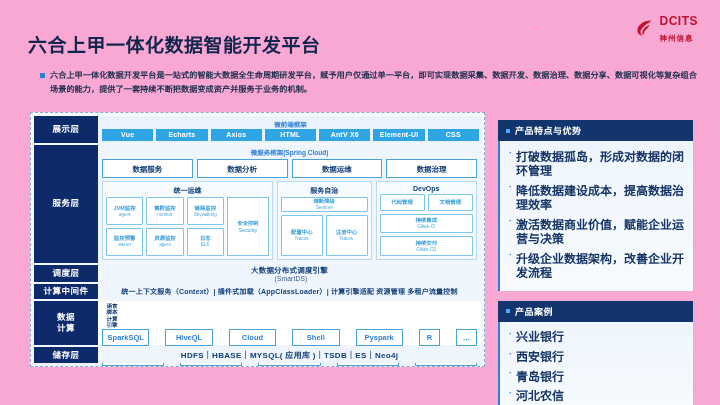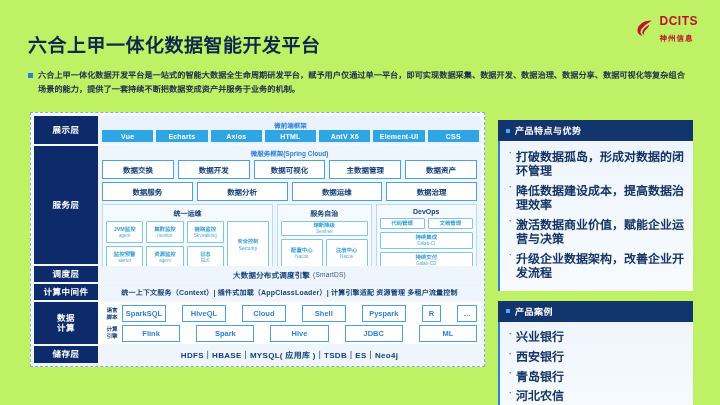--- a/index.html
+++ b/index.html
@@ -5,21 +5,21 @@
 <style>
   * { box-sizing: border-box; margin: 0; padding: 0; }
   html, body { width: 720px; height: 405px; }
   body {
     font-family: "Liberation Sans", "DejaVu Sans", sans-serif;
     background: #ffffff;
     color: #1b2a4a;
     position: relative;
     overflow: hidden;
   }
-  .slide { position: relative; width: 720px; height: 405px; background:#bef264; }
+  .slide { position: relative; width: 720px; height: 405px; background:#f9a8d4; }
 
   
   .bg-dots {
     position: absolute; top: 0; right: 0; width: 300px; height: 405px;
     background-image: radial-gradient(#c8d4e8 0.6px, transparent 0.7px);
     background-size: 7px 7px;
     opacity: .45; pointer-events: none;
   }
   .bg-dots.left { left: 0; right: auto; width: 180px; opacity: .22; }
 
@@ -30,42 +30,42 @@
   .logo-text { line-height: 1; }
   .logo-en { font-size: 12px; font-weight: 700; color: #c0122b; letter-spacing: .5px; }
   .logo-cn { font-size: 7.5px; font-weight: 700; color: #c0122b; letter-spacing: 1px; margin-top: 1.5px; }
 
   
   .title {
     position: absolute; left: 28px; top: 30px;
     font-size: 19px; font-weight: 700; color: #12254d; letter-spacing: .5px;
   }
   .subtitle {
-    position: absolute; left: 28px; top: 69px; width: 660px;
+    position: absolute; left: 40px; top: 69px; width: 660px;
     font-size: 8.2px; line-height: 1.75; color: #22314f; font-weight: 600;
     display: flex; gap: 5px;
   }
   .sub-bullet { width: 5px; height: 5px; background: #2f7fd6; margin-top: 4px; flex: none; }
 
   
   .arch {
     position: absolute; left: 30px; top: 112px; width: 455px; height: 255px;
     border: 1px dashed #8fa6c6; padding: 3px;
     background: linear-gradient(180deg,#f6fafe 0%, #eef5fc 100%);
   }
   .arch-inner { width: 100%; height: 100%; display: flex; flex-direction: column; }
 
   .row { display: flex; align-items: stretch; }
   .lbl {
     width: 64px; flex: none; background: #0d2a6b; color: #fff;
     font-size: 8.5px; font-weight: 700; letter-spacing: .5px;
     display: flex; align-items: center; justify-content: center; text-align: center;
     line-height: 1.25;
   }
-  .body-col { flex: 1; display: flex; flex-direction: row; }
+  .body-col { flex: 1; display: flex; flex-direction: column; }
 
   
   .r-display { height: 30px; margin-bottom: 2px; }
   .disp-body { position: relative; background: #eaf3fc; display: flex; flex-direction: column; justify-content: flex-end; padding: 0 2px 2px 4px; }
   .micro-fe { font-size: 6.5px; color: #2f7fd6; font-weight: 700; text-align: center; padding-top: 2px; }
   .tag-row { display: flex; gap: 3px; }
   .tag {
     flex: 1; background: #2fa6e3; color: #fff; font-size: 7px; font-weight: 700;
     text-align: center; padding: 2.5px 0; letter-spacing: .2px;
   }
@@ -198,27 +198,20 @@
         </div>
       </div>
 
       <div class="row r-service">
         <div class="lbl">服务层</div>
         <div class="body-col svc-body">
           <div class="svc-title">微服务框架(Spring Cloud)</div>
 
           <div class="func-grid">
             <div class="func-line">
-              <span class="func">数据交换</span>
-              <span class="func">数据开发</span>
-              <span class="func">数据可视化</span>
-              <span class="func">主数据管理</span>
-              <span class="func">数据资产</span>
-            </div>
-            <div class="func-line">
               <span class="func">数据服务</span>
               <span class="func">数据分析</span>
               <span class="func">数据运维</span>
               <span class="func">数据治理</span>
             </div>
           </div>
 
           <div class="panels">
 
             <div class="panel p-ops">

